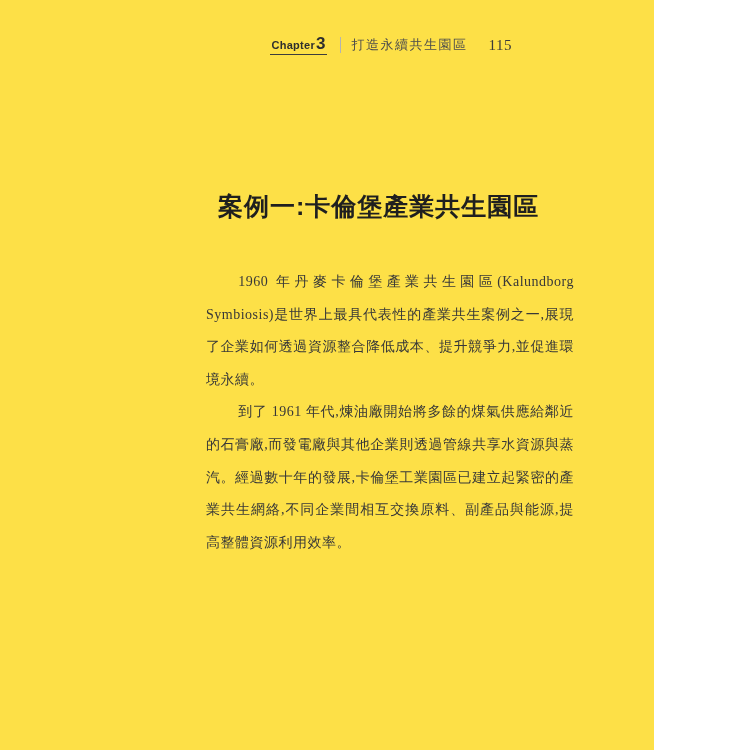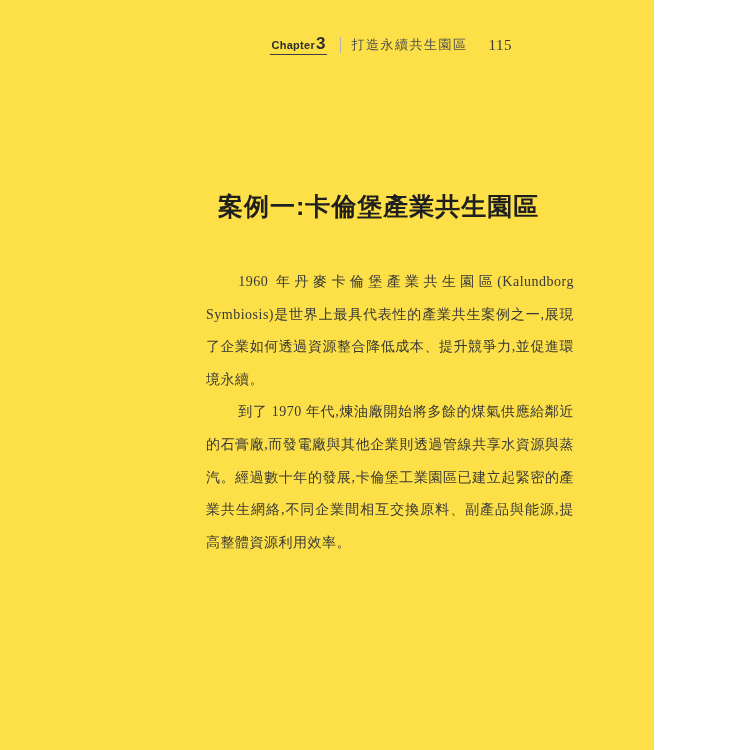--- a/index.html
+++ b/index.html
@@ -102,16 +102,16 @@
     <span class="head-page">115</span>
   </header>
 
   <main class="text-block">
     <h1 class="page-title">案例一:卡倫堡產業共生園區</h1>
 
     <p class="body-par">1960 年丹麥卡倫堡產業共生園區(Kalundborg Symbiosis)是世界上最具代表性的產業共生案例之一,展現了企業如何透過資源整合降低成本、提升競爭力,並促進環境永續。</p>
 
 
 
-    <p class="body-par">到了 1970 年代,煉油廠開始將多餘的煤氣供應給鄰近的石膏廠,而發電廠與其他企業則透過管線共享水資源與蒸汽。經過數十年的發展,卡倫堡工業園區已建立起緊密的產業共生網絡,不同企業間相互交換原料、副產品與能源,提高整體資源利用效率。</p>
+    <p class="body-par">到了 1961 年代,煉油廠開始將多餘的煤氣供應給鄰近的石膏廠,而發電廠與其他企業則透過管線共享水資源與蒸汽。經過數十年的發展,卡倫堡工業園區已建立起緊密的產業共生網絡,不同企業間相互交換原料、副產品與能源,提高整體資源利用效率。</p>
   </main>
 
 </div>
 
 </body></html>

